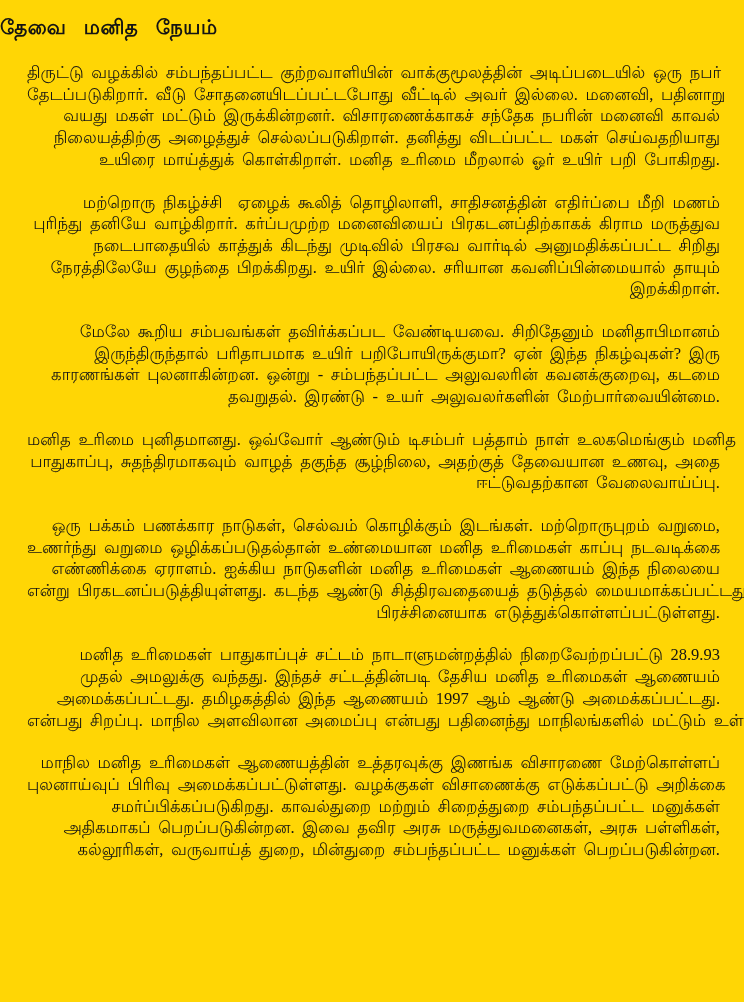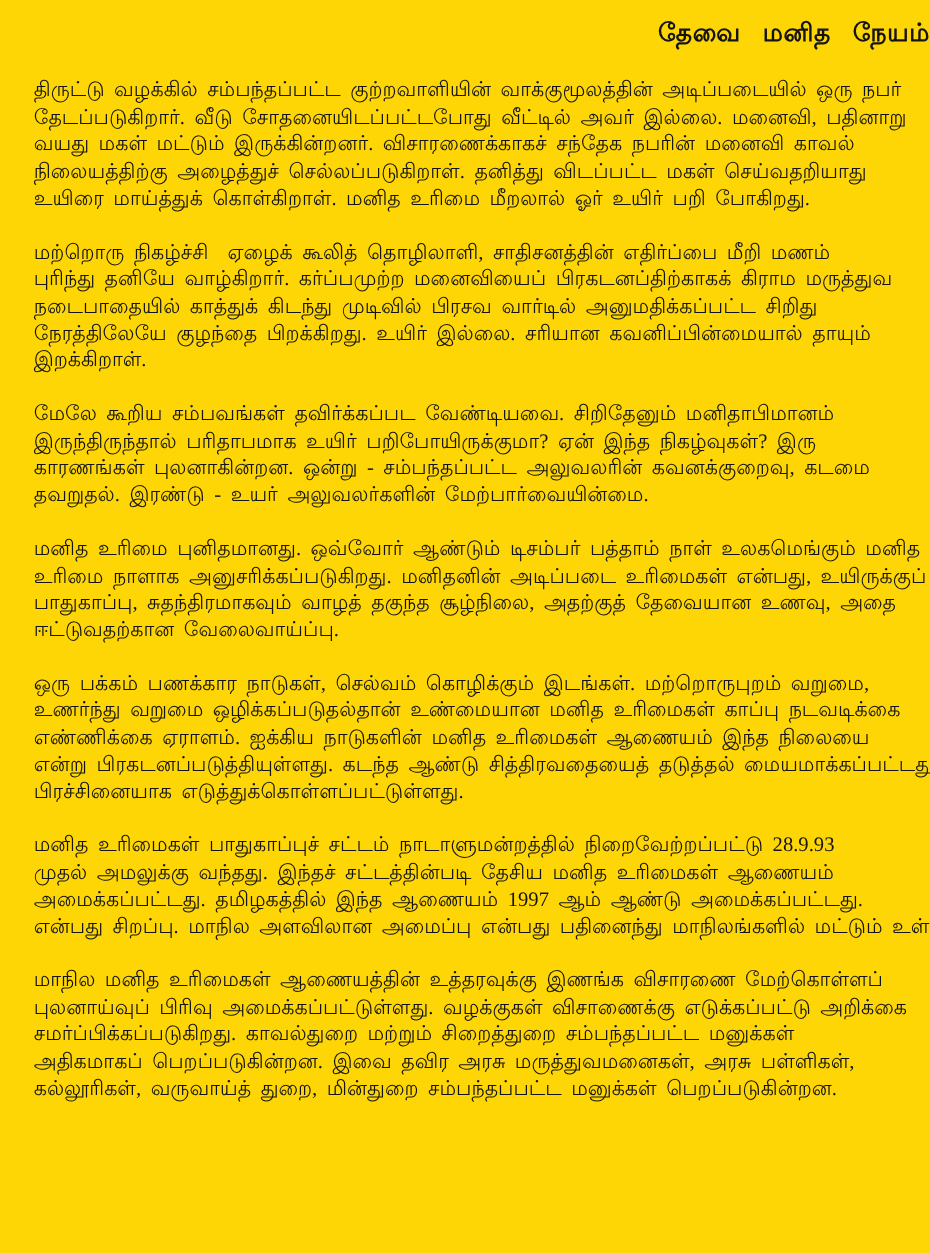--- a/index.html
+++ b/index.html
@@ -15,37 +15,38 @@
     overflow: hidden;
   }
   .page {
     width: 744px;
     height: 1002px;
     box-sizing: border-box;
   }
   .title {
     margin: 0;
     padding-top: 16px;
-    text-align: right;
+    text-align: left;
     font-size: 20px;
     font-weight: 700;
     letter-spacing: 0.5px;
     word-spacing: 12px;
   }
   .content {
     padding: 21px 24px 0 27px;
   }
   .para {
     margin: 0 0 21px 0;
   }
   .line {
     font-size: 16.5px;
     line-height: 21.7px;
     white-space: pre;
     word-spacing: 3.5px;
+    text-align: right;
   }
 </style>
 </head>
 <body>
 
 <div class="page">
   <h1 class="title">தேவை மனித நேயம்</h1>
 
   <div class="content">
 
@@ -67,21 +68,20 @@
 
     <div class="para">
       <div class="line">மேலே கூறிய சம்பவங்கள் தவிர்க்கப்பட வேண்டியவை. சிறிதேனும் மனிதாபிமானம்</div>
       <div class="line">இருந்திருந்தால் பரிதாபமாக உயிர் பறிபோயிருக்குமா? ஏன் இந்த நிகழ்வுகள்? இரு</div>
       <div class="line">காரணங்கள் புலனாகின்றன. ஒன்று - சம்பந்தப்பட்ட அலுவலரின் கவனக்குறைவு, கடமை</div>
       <div class="line">தவறுதல். இரண்டு - உயர் அலுவலர்களின் மேற்பார்வையின்மை.</div>
     </div>
 
     <div class="para">
       <div class="line">மனித உரிமை புனிதமானது. ஒவ்வோர் ஆண்டும் டிசம்பர் பத்தாம் நாள் உலகமெங்கும் மனித</div>
-      <div class="line">உரிமை நாளாக அனுசரிக்கப்படுகிறது. மனிதனின் அடிப்படை உரிமைகள் என்பது, உயிருக்குப்</div>
       <div class="line">பாதுகாப்பு, சுதந்திரமாகவும் வாழத் தகுந்த சூழ்நிலை, அதற்குத் தேவையான உணவு, அதை</div>
       <div class="line">ஈட்டுவதற்கான வேலைவாய்ப்பு.</div>
     </div>
 
     <div class="para">
       <div class="line">ஒரு பக்கம் பணக்கார நாடுகள், செல்வம் கொழிக்கும் இடங்கள். மற்றொருபுறம் வறுமை,</div>
       <div class="line">உணர்ந்து வறுமை ஒழிக்கப்படுதல்தான் உண்மையான மனித உரிமைகள் காப்பு நடவடிக்கை</div>
       <div class="line">எண்ணிக்கை ஏராளம். ஐக்கிய நாடுகளின் மனித உரிமைகள் ஆணையம் இந்த நிலையை</div>
       <div class="line">என்று பிரகடனப்படுத்தியுள்ளது. கடந்த ஆண்டு சித்திரவதையைத் தடுத்தல் மையமாக்கப்பட்டது.</div>
       <div class="line">பிரச்சினையாக எடுத்துக்கொள்ளப்பட்டுள்ளது.</div>

